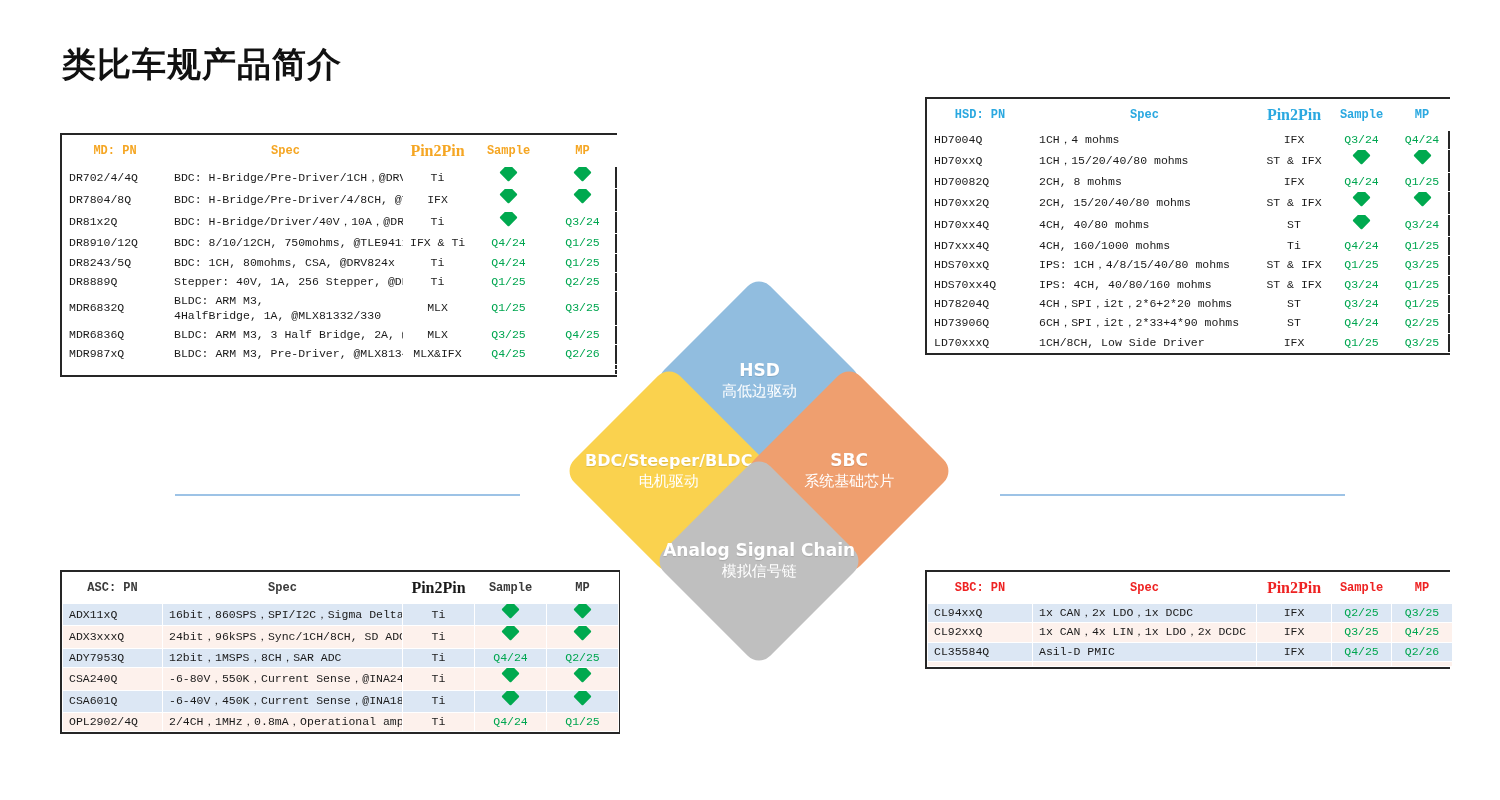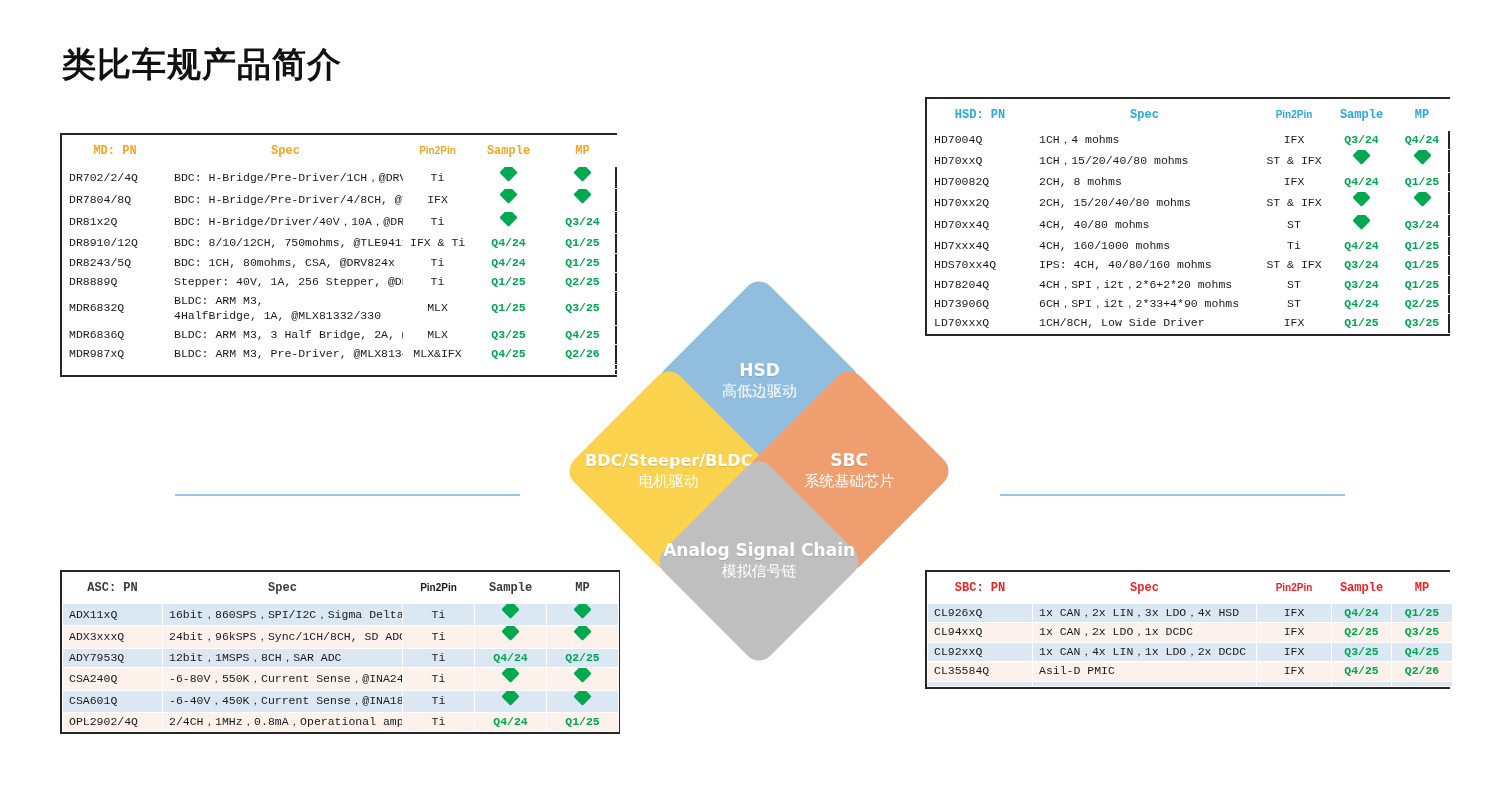--- a/index.html
+++ b/index.html
@@ -38,26 +38,26 @@
   }
   table.grid thead th{
     background:#ffffff;
     font-weight:bold;
     font-size:12px;
     padding:4px 4px;
     border:1px solid #ffffff;
     height:22px;
   }
   table.grid thead th.hpin{
-    font-family:Liberation Sans, sans-serif;
-    font-size:10px;
+    font-family:Liberation Serif, serif;
+    font-size:16px;
   }
   td.c{text-align:center;}
   td.l{text-align:left;}
-  .q{color:#00a650;font-weight:bold;}
+  .q{color:#00a650;font-weight:normal;}
   .dia{
     display:inline-block;width:13px;height:13px;background:#00a94f;
     transform:rotate(45deg);border-radius:1.5px;
     position:relative;top:-3px;
   }
   .spec-2l{white-space:normal;line-height:1.2;}
 
   
   .hdr-md thead th{color:#f5a623;}
   .hdr-hsd thead th{color:#2aa8e0;}
@@ -167,21 +167,21 @@
         <tr>
           <th>MD: PN</th>
           <th>Spec</th>
           <th class="hpin">Pin2Pin</th>
           <th>Sample</th>
           <th>MP</th>
         </tr>
       </thead>
       <tbody>
         <tr>
-          <td class="l">DR702/2/4Q</td>
+          <td class="l">DR702/4/4Q</td>
           <td class="l">BDC: H-Bridge/Pre-Driver/1CH，@DRV870x</td>
           <td class="c">Ti</td>
           <td class="c"><span class="dia"></span></td>
           <td class="c"><span class="dia"></span></td>
         </tr>
         <tr>
           <td class="l">DR7804/8Q</td>
           <td class="l">BDC: H-Bridge/Pre-Driver/4/8CH, @TLE92108</td>
           <td class="c">IFX</td>
           <td class="c"><span class="dia"></span></td>
@@ -309,20 +309,27 @@
           <td class="c"><span class="q">Q3/24</span></td>
         </tr>
         <tr>
           <td class="l">HD7xxx4Q</td>
           <td class="l">4CH, 160/1000 mohms</td>
           <td class="c">Ti</td>
           <td class="c"><span class="q">Q4/24</span></td>
           <td class="c"><span class="q">Q1/25</span></td>
         </tr>
         <tr>
+          <td class="l">HDS70xxQ</td>
+          <td class="l">IPS: 1CH，4/8/15/40/80 mohms</td>
+          <td class="c">ST &amp; IFX</td>
+          <td class="c"><span class="q">Q1/25</span></td>
+          <td class="c"><span class="q">Q3/25</span></td>
+        </tr>
+        <tr>
           <td class="l">HDS70xx4Q</td>
           <td class="l">IPS: 4CH, 40/80/160 mohms</td>
           <td class="c">ST &amp; IFX</td>
           <td class="c"><span class="q">Q3/24</span></td>
           <td class="c"><span class="q">Q1/25</span></td>
         </tr>
         <tr>
           <td class="l">HD78204Q</td>
           <td class="l">4CH，SPI，i2t，2*6+2*20 mohms</td>
           <td class="c">ST</td>
@@ -425,27 +432,20 @@
         <tr>
           <th>SBC: PN</th>
           <th>Spec</th>
           <th class="hpin">Pin2Pin</th>
           <th>Sample</th>
           <th>MP</th>
         </tr>
       </thead>
       <tbody>
         <tr>
-          <td class="l">CL926xQ</td>
-          <td class="l">1x CAN，2x LIN，3x LDO，4x HSD</td>
-          <td class="c">IFX</td>
-          <td class="c"><span class="q">Q4/24</span></td>
-          <td class="c"><span class="q">Q1/25</span></td>
-        </tr>
-        <tr>
           <td class="l">CL94xxQ</td>
           <td class="l">1x CAN，2x LDO，1x DCDC</td>
           <td class="c">IFX</td>
           <td class="c"><span class="q">Q2/25</span></td>
           <td class="c"><span class="q">Q3/25</span></td>
         </tr>
         <tr>
           <td class="l">CL92xxQ</td>
           <td class="l">1x CAN，4x LIN，1x LDO，2x DCDC</td>
           <td class="c">IFX</td>

